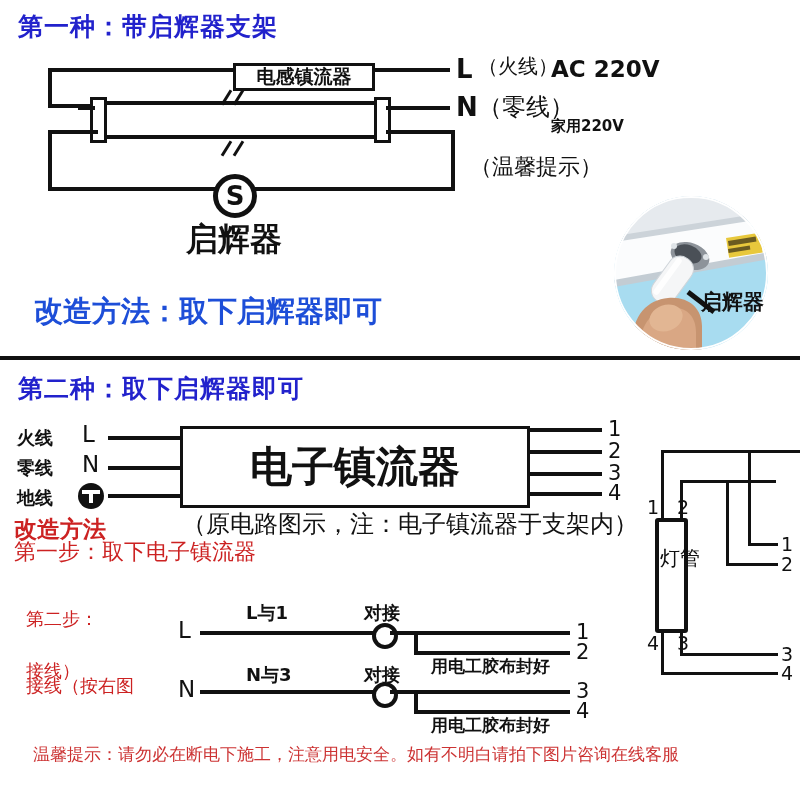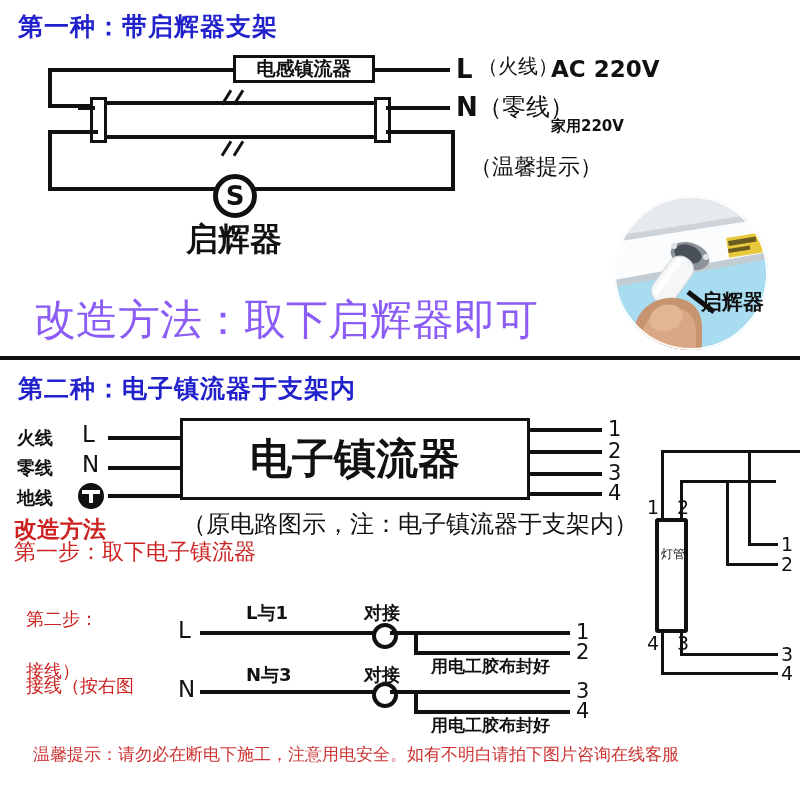--- a/index.html
+++ b/index.html
@@ -1,33 +1,33 @@
 <!DOCTYPE html>
 <html><head>
 <meta charset="utf-8">
 <style>
   html,body{margin:0;padding:0;background:#ffffff;}
   body{width:800px;height:800px;position:relative;overflow:hidden;
        font-family:"DejaVu Sans","Liberation Sans",sans-serif;}
   .abs{position:absolute;}
   .blue-title{color:#2222cc;font-weight:700;font-size:25px;letter-spacing:1px;white-space:nowrap;}
-  .red-big{color:#8b5cf6;font-size:42px;font-weight:400;white-space:nowrap;}
+  .red-big{color:#1d4ed8;font-size:29px;font-weight:700;white-space:nowrap;}
   .red-bold{color:#cc2222;font-weight:700;white-space:nowrap;font-family:Liberation Mono, monospace;}
   .red-med{color:#cc2222;font-size:22px;white-space:nowrap;}
   .red-small{color:#cc2222;font-size:18px;white-space:nowrap;line-height:1.25;}
   .blk{color:#111;white-space:nowrap;}
   .bold{font-weight:700;}
   .wire{background:#111;position:absolute;}
   .hline{height:4px;}
   .vline{width:4px;}
   .thin-h{height:3px;background:#111;position:absolute;}
   .thin-v{width:3px;background:#111;position:absolute;}
   .boxed{position:absolute;border:3px solid #111;background:#fff;
          display:flex;align-items:center;justify-content:center;
-         font-weight:700;color:#111;box-sizing:border-box;}
+         font-weight:700;color:#111;box-sizing:border-box;margin-top:8px;}
   .tube{position:absolute;border:4px solid #111;background:#fff;box-sizing:border-box;border-radius:3px;}
   .cap{position:absolute;border:3px solid #111;background:#fff;box-sizing:border-box;}
   .circS{position:absolute;border:5px solid #111;border-radius:50%;background:#fff;
          display:flex;align-items:center;justify-content:center;font-weight:700;font-size:26px;color:#111;
          font-family:"DejaVu Sans",sans-serif;}
   .num{position:absolute;font-size:21px;color:#111;}
   .joint{position:absolute;border:4px solid #111;border-radius:50%;background:#fff;}
   .divider{position:absolute;background:#111;height:4px;left:0;width:800px;}
   .photo{position:absolute;border-radius:50%;overflow:hidden;}
   .gnd{position:absolute;width:26px;height:26px;border-radius:50%;background:#111;}
@@ -113,21 +113,21 @@
     </g>
     <circle cx="77" cy="77" r="76" fill="none" stroke="#ffffff" stroke-width="2"></circle>
   </svg>
 </div>
 <div class="abs blk bold" style="left:701px;top:288px;font-size:21px;">启辉器</div>
 
 <div class="abs red-big" style="left:34px;top:292px;">改造方法：取下启辉器即可</div>
 
 <div class="divider" style="top:356px;"></div>
 
-<div class="abs blue-title" style="left:18px;top:372px;">第二种：电子镇流器于支架内</div>
+<div class="abs blue-title" style="left:18px;top:372px;">第二种：取下启辉器即可</div>
 
 <div class="abs blk bold" style="left:17px;top:426px;font-size:18px;">火线</div>
 <div class="abs blk" style="left:82px;top:421px;font-size:23px;">L</div>
 <div class="wire hline" style="left:108px;top:436px;width:75px;"></div>
 
 <div class="abs blk bold" style="left:17px;top:456px;font-size:18px;">零线</div>
 <div class="abs blk" style="left:82px;top:451px;font-size:23px;">N</div>
 <div class="wire hline" style="left:108px;top:466px;width:75px;"></div>
 
 <div class="abs blk bold" style="left:17px;top:486px;font-size:18px;">地线</div>
@@ -174,21 +174,21 @@
 <div class="wire hline" style="left:200px;top:690px;width:175px;"></div>
 <div class="joint" style="left:372px;top:682px;width:18px;height:18px;"></div>
 <div class="wire hline" style="left:390px;top:690px;width:180px;"></div>
 <div class="wire vline" style="left:414px;top:690px;height:24px;"></div>
 <div class="wire hline" style="left:414px;top:710px;width:156px;"></div>
 <div class="num" style="left:576px;top:679px;">3</div>
 <div class="num" style="left:576px;top:699px;">4</div>
 <div class="abs blk bold" style="left:431px;top:714px;font-size:17px;">用电工胶布封好</div>
 
 <div class="tube" style="left:655px;top:518px;width:33px;height:115px;"></div>
-<div class="abs blk" style="left:660px;top:548px;font-size:12px;line-height:1.05;width:26px;text-align:center;">
+<div class="abs blk" style="left:660px;top:548px;font-size:20px;line-height:1.05;width:26px;text-align:center;">
   <span>灯管</span>
 </div>
 <div class="num" style="left:647px;top:496px;font-size:19px;">1</div>
 <div class="num" style="left:677px;top:496px;font-size:19px;">2</div>
 <div class="num" style="left:647px;top:632px;font-size:19px;">4</div>
 <div class="num" style="left:677px;top:632px;font-size:19px;">3</div>
 
 <div class="thin-v" style="left:661px;top:450px;height:70px;"></div>
 <div class="thin-h" style="left:661px;top:450px;width:156px;"></div>
 <div class="thin-v" style="left:748px;top:450px;height:95px;"></div>

